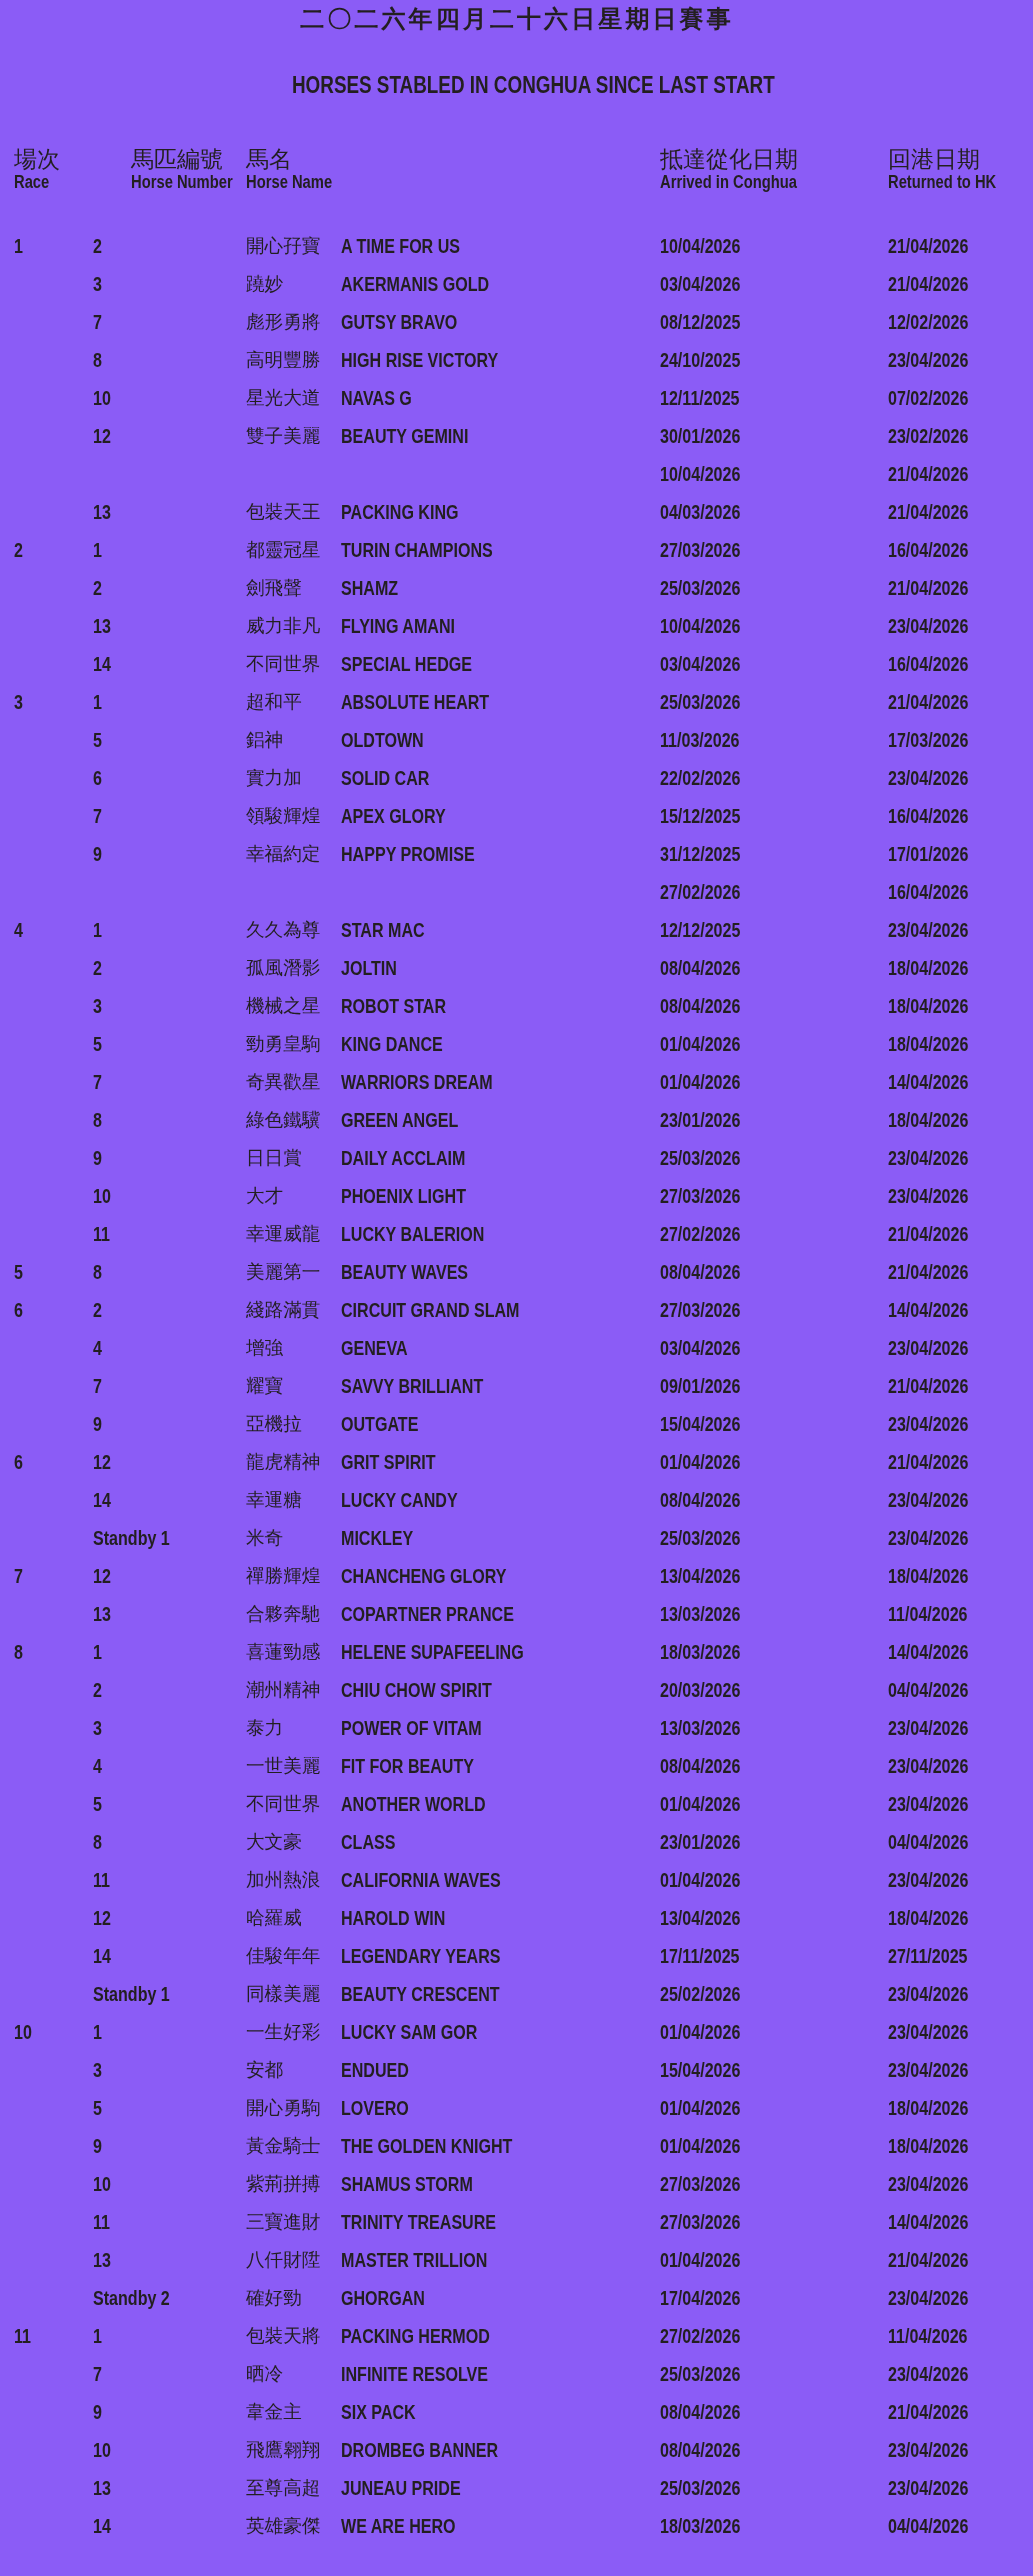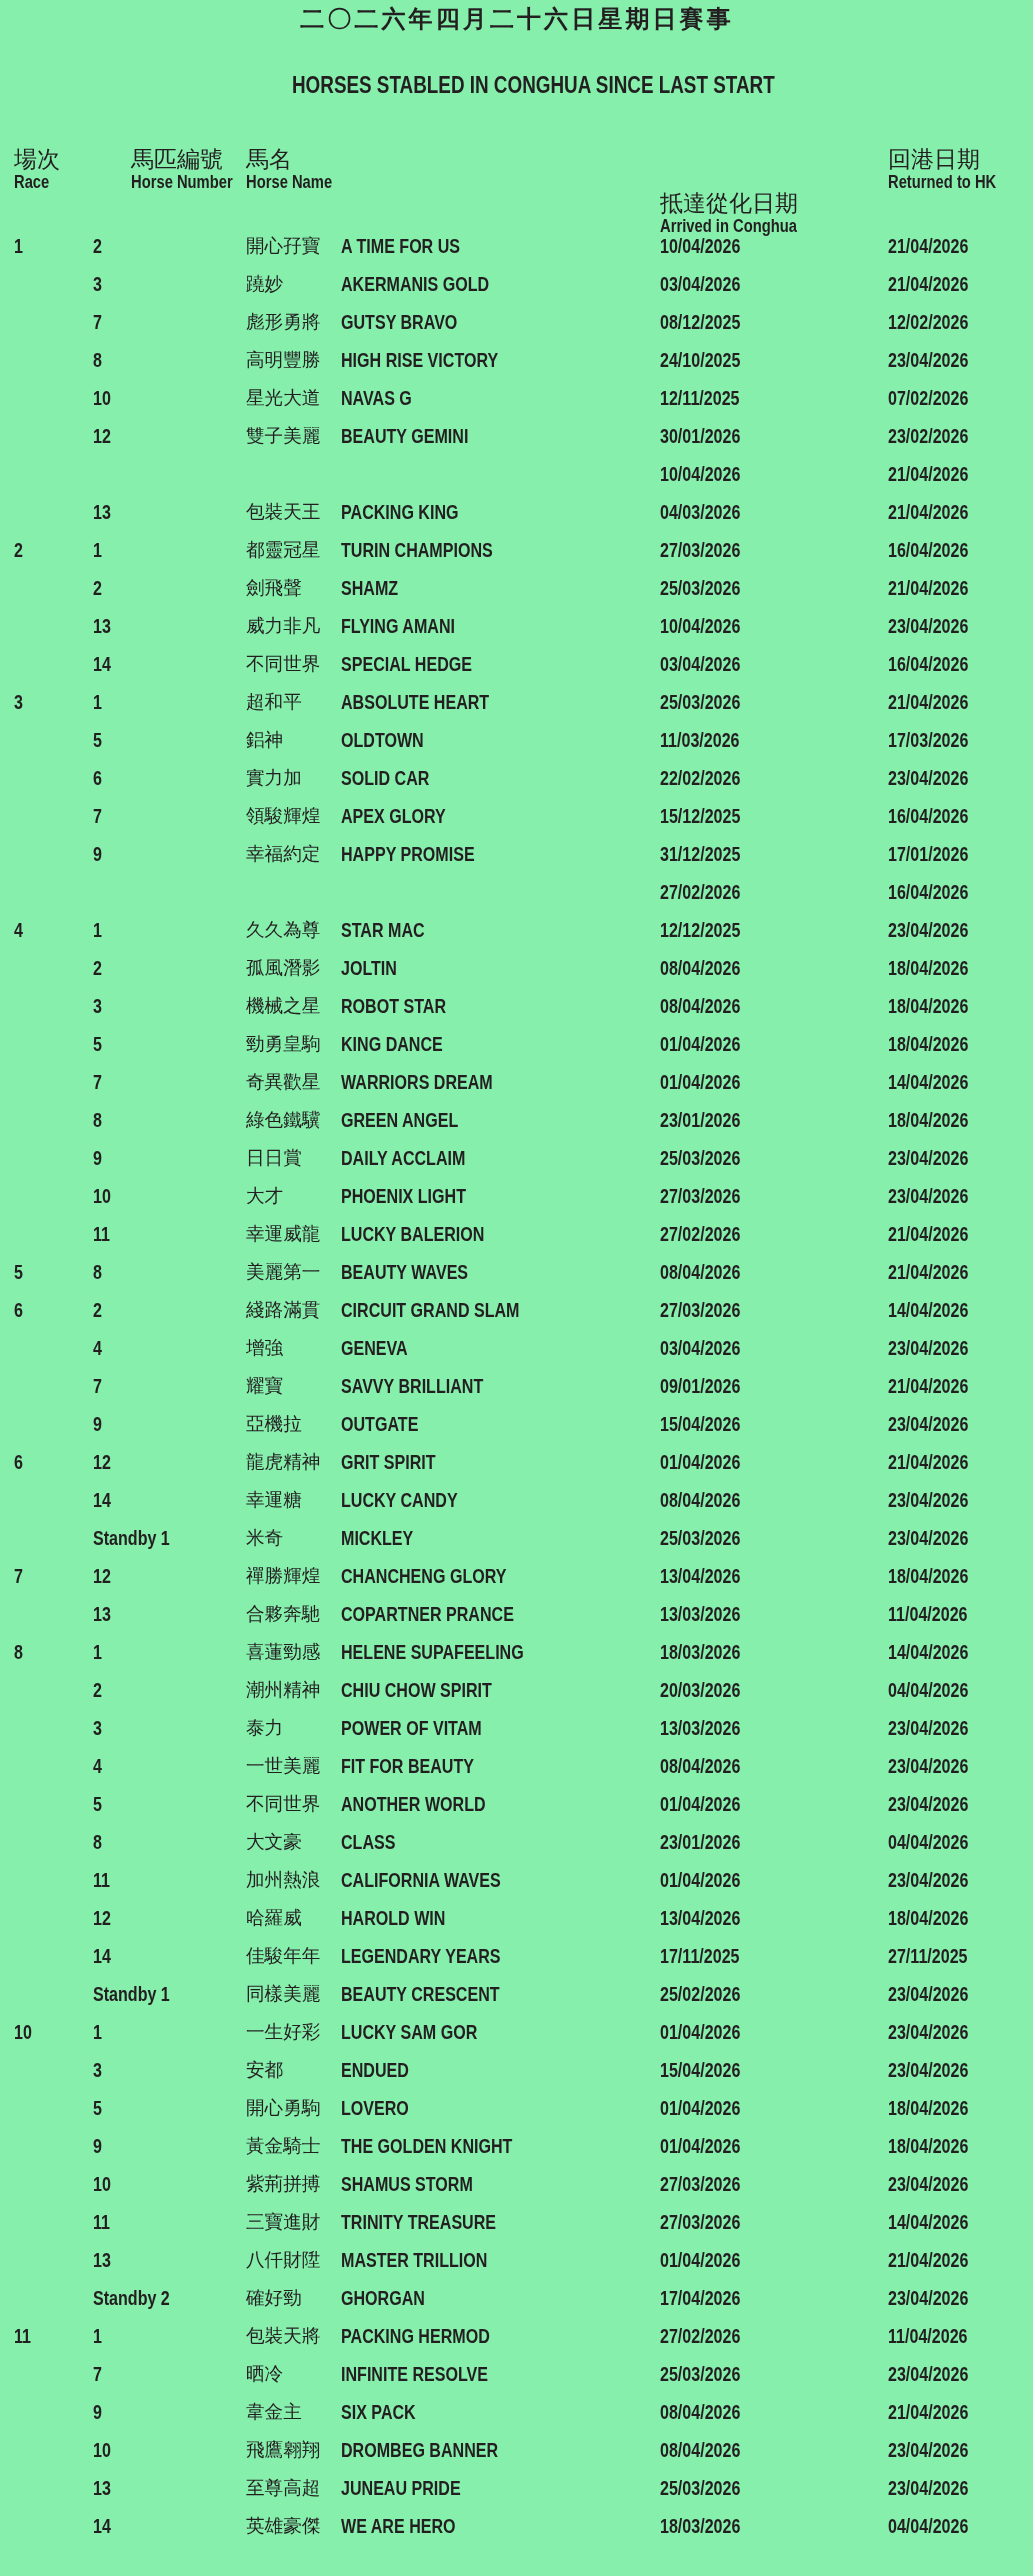--- a/index.html
+++ b/index.html
@@ -1,19 +1,19 @@
 <!DOCTYPE html>
 <html style="font-size:8.3px"><head>
 <meta charset="utf-8">
 <style>
   html,body{margin:0;padding:0;background:#888;}
   .page{
     position:relative;
     width:1034px;height:2576px;
-    background:#86efac;
+    background:#8b5cf6;
     color:#231f20;
     font-family:"Liberation Sans","DejaVu Sans",sans-serif;
     overflow:hidden;
   }
   
   .title-zh{
     position:absolute;left:0;width:1034px;text-align:center;
     font-size:24px;font-weight:bold;letter-spacing:3.1px;line-height:30px;
     white-space:nowrap;
   }
@@ -57,21 +57,21 @@
     <div class="en-wrap"><span class="en">Race</span></div>
   </div>
   <div class="colhead" style="left:93px;margin-left:38px;">
     <div class="zh">馬匹編號</div>
     <div class="en-wrap"><span class="en">Horse Number</span></div>
   </div>
   <div class="colhead" style="left:246px;">
     <div class="zh">馬名</div>
     <div class="en-wrap"><span class="en">Horse Name</span></div>
   </div>
-  <div class="colhead" style="left:660px;margin-top:44px;">
+  <div class="colhead" style="left:660px;">
     <div class="zh">抵達從化日期</div>
     <div class="en-wrap"><span class="en">Arrived in Conghua</span></div>
   </div>
   <div class="colhead" style="left:888px;">
     <div class="zh">回港日期</div>
     <div class="en-wrap"><span class="en">Returned to HK</span></div>
   </div>
 
   <div class="rows">
     <div class="row">

